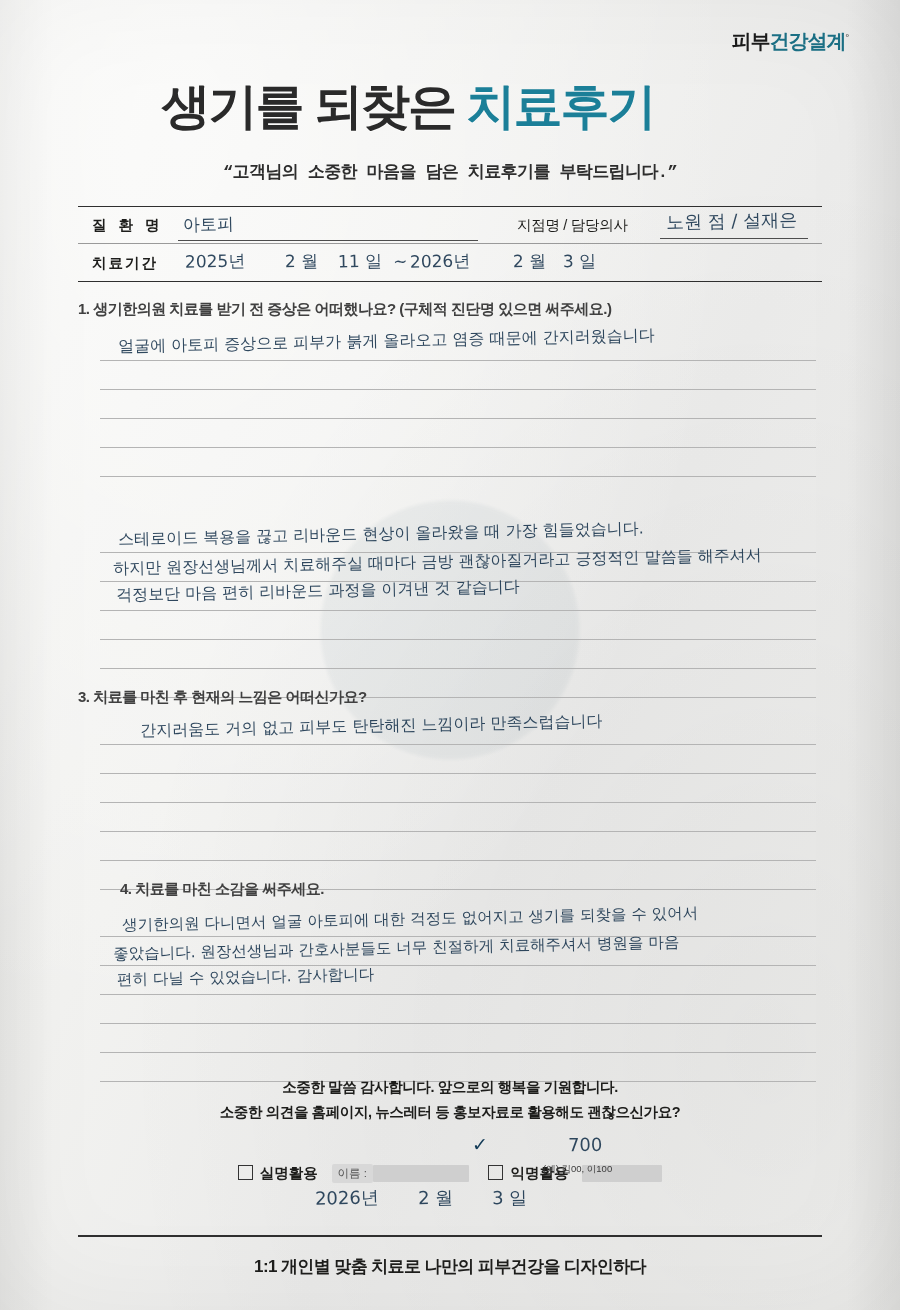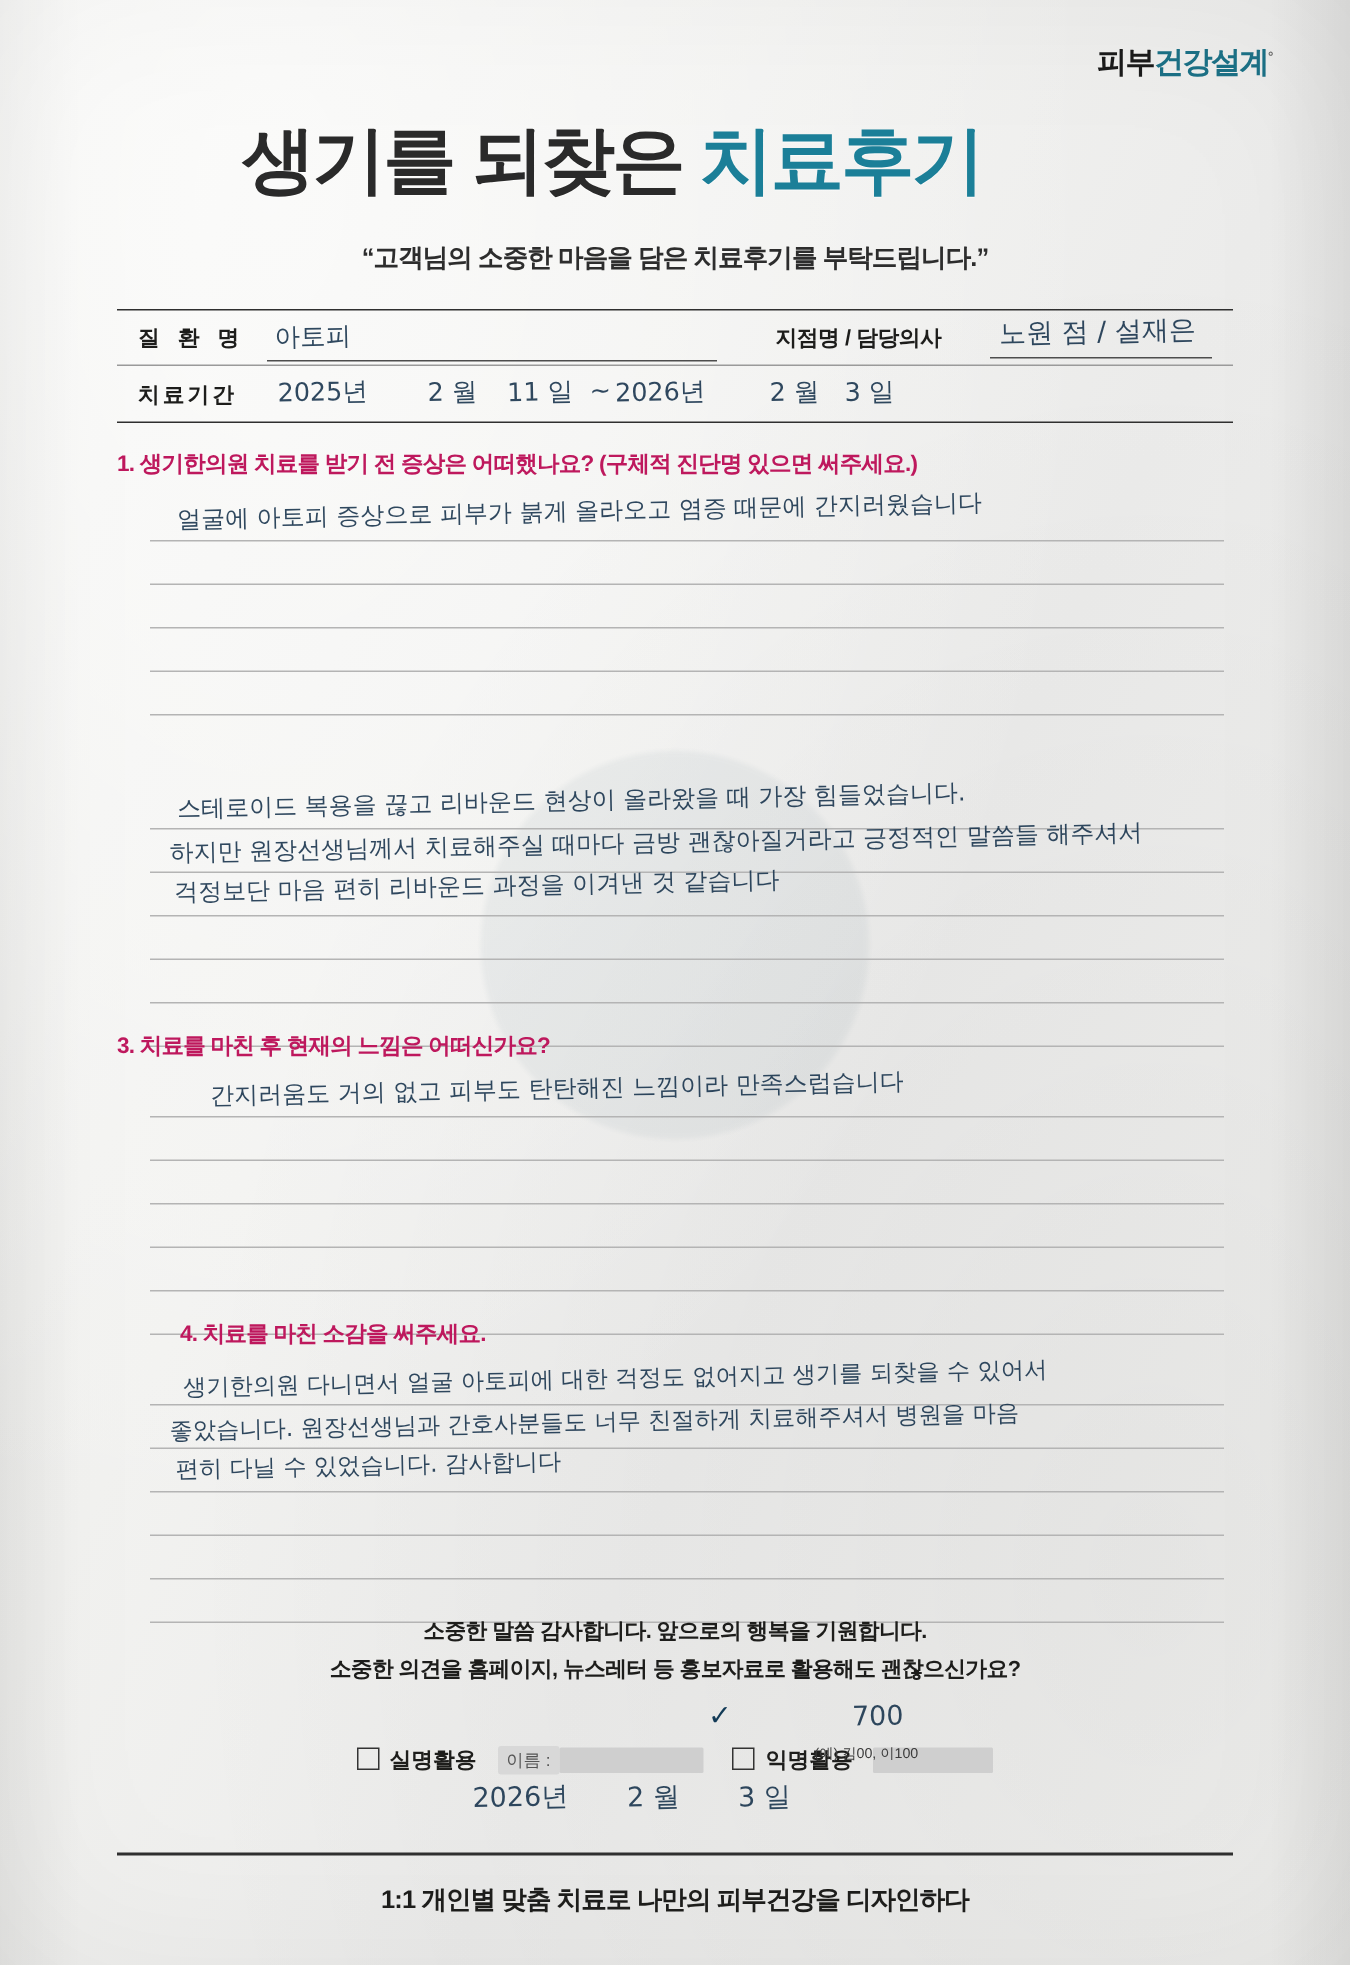--- a/index.html
+++ b/index.html
@@ -49,21 +49,21 @@
 
   .title{
     position:absolute;top:74px;left:0;width:816px;text-align:center;
     font-size:49px;font-weight:bold;letter-spacing:-2px;
     color:#2a2a2a;
     text-shadow:0 1px 0 rgba(255,255,255,.6);
   }
   .title .accent{color:#1b7f98;}
   .subtitle{
     position:absolute;top:160px;left:0;width:900px;text-align:center;
-    font-size:17px;font-weight:bold;color:#2d2d2d;letter-spacing:-.6px;
+    font-size:17px;font-weight:bold;color:#2d2d2d;letter-spacing:-.6px;font-family:Liberation Mono, monospace;
   }
 
   
   .rule{position:absolute;left:78px;width:744px;height:1px;background:#2f2f2f;}
   .rule.thin{background:#9a9a9a;height:1px;}
 
   .info-label{
     position:absolute;font-size:14.5px;font-weight:bold;letter-spacing:4px;color:#1d1d1b;
   }
   .info-label.small{letter-spacing:0px;}
@@ -74,21 +74,21 @@
     font-size:17px;
     transform:rotate(-1.2deg);
     white-space:nowrap;
     opacity:.88;
   }
   .underline{position:absolute;height:1px;background:#4d4d4d;}
 
   
   .q{
     position:absolute;left:78px;
-    font-size:15px;font-weight:bold;letter-spacing:-.5px;color:#be185d;
+    font-size:15px;font-weight:bold;letter-spacing:-.5px;color:#404040;
   }
   .lines{position:absolute;left:100px;width:716px;}
   .lines div{height:1px;background:#b4b4b4;margin-bottom:28px;}
 
   
   .footer-text{
     position:absolute;left:0;width:900px;text-align:center;
     font-size:14.5px;font-weight:bold;color:#1d1d1b;letter-spacing:-.4px;
   }
   .checkrow{position:absolute;left:0;width:900px;text-align:center;font-size:14px;}
@@ -133,21 +133,21 @@
   <div class="subtitle">“고객님의 소중한 마음을 담은 치료후기를 부탁드립니다.”</div>
 
   <div class="rule" style="top:206px;"></div>
   <div class="rule thin" style="top:243px;"></div>
   <div class="rule" style="top:281px;"></div>
 
   <div class="info-label" style="left:92px;top:216px;">질 환 명</div>
   <div class="hand" style="left:183px;top:213px;">아토피</div>
   <div class="underline" style="left:178px;top:240px;width:300px;"></div>
 
-  <div class="info-label small" style="left:517px;top:216px;font-weight:bold;letter-spacing:-.3px;">지점명 / 담당의사</div>
+  <div class="info-label small" style="left:517px;top:216px;font-weight:normal;letter-spacing:-.3px;">지점명 / 담당의사</div>
   <div class="hand" style="left:666px;top:209px;font-size:18px;">노원 점 / 설재은</div>
   <div class="underline" style="left:660px;top:238px;width:148px;"></div>
 
   <div class="info-label" style="left:92px;top:254px;letter-spacing:2px;">치료기간</div>
   <div class="hand" style="left:185px;top:250px;">2025년</div>
   <div class="hand" style="left:285px;top:250px;">2 월</div>
   <div class="hand" style="left:338px;top:250px;">11 일</div>
   <div class="hand" style="left:393px;top:251px;">~</div>
   <div class="hand" style="left:410px;top:250px;">2026년</div>
   <div class="hand" style="left:513px;top:250px;">2 월</div>

